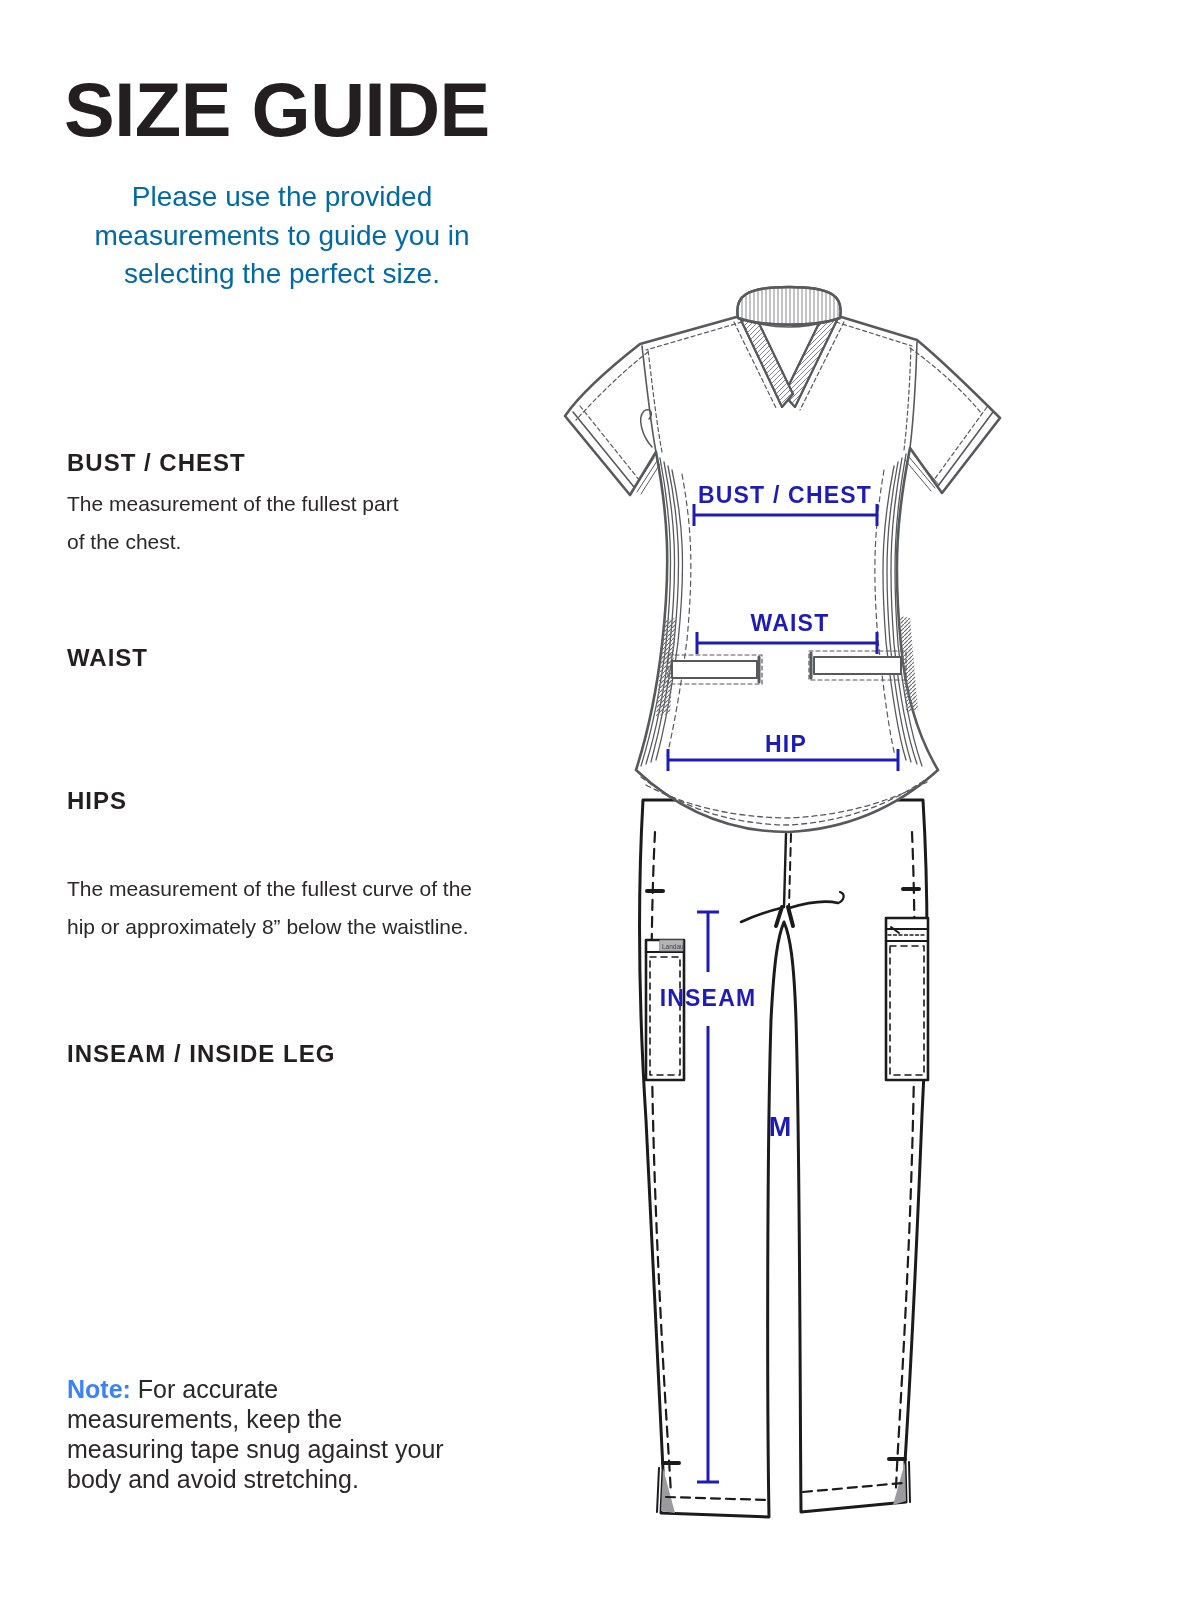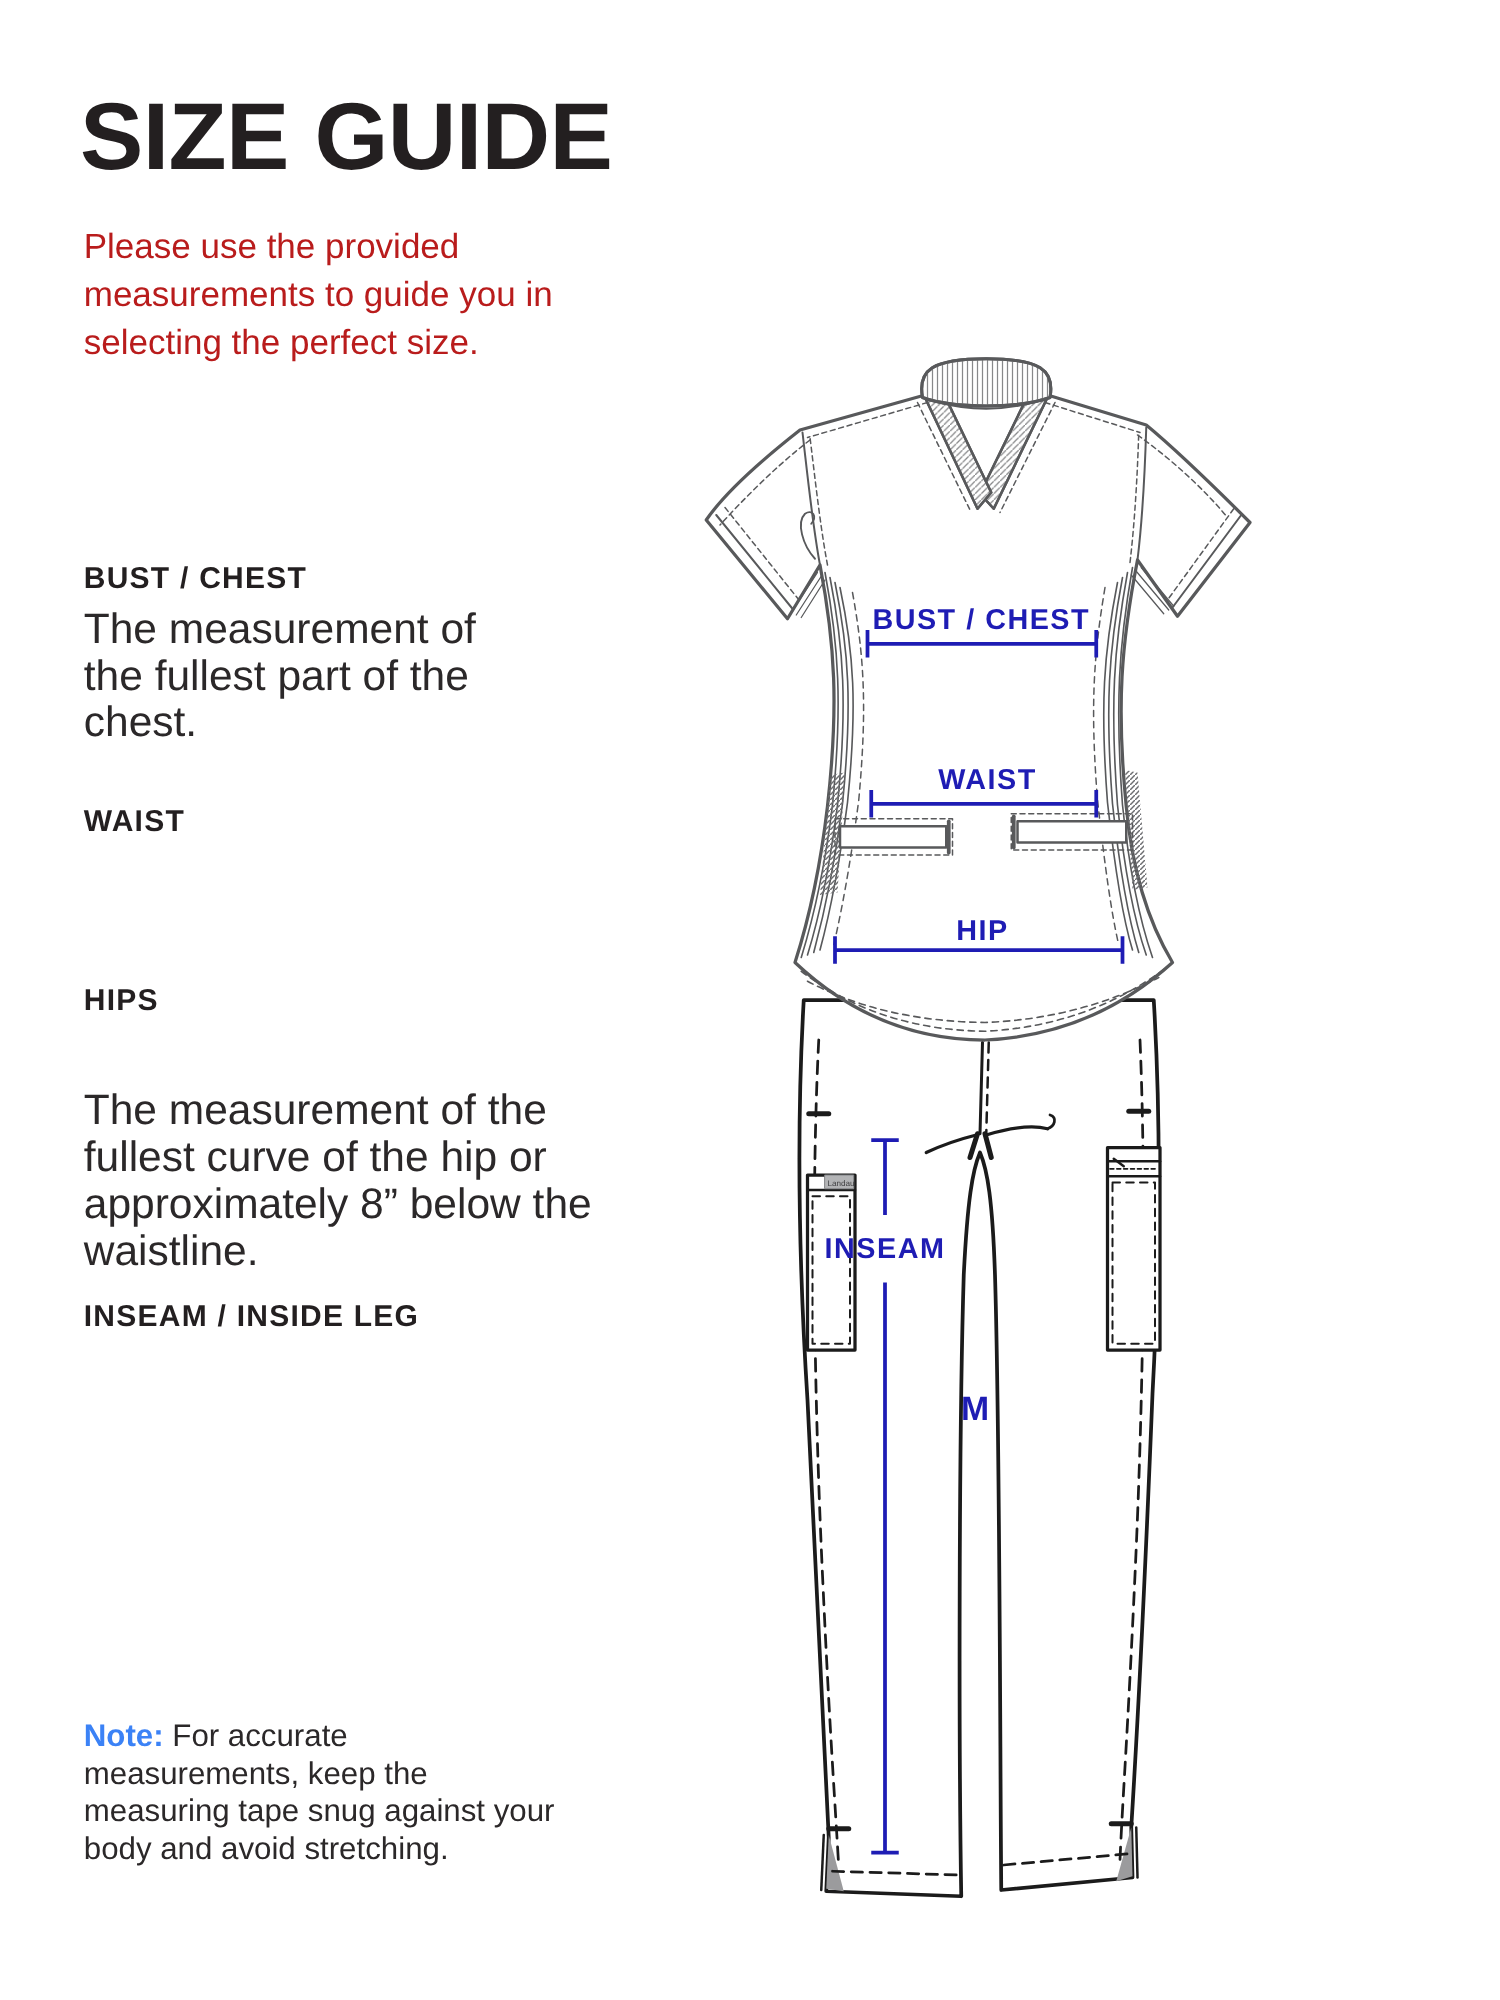--- a/index.html
+++ b/index.html
@@ -6,27 +6,27 @@
   .canvas{
     position:relative;width:1028px;height:1600px;background:#ffffff;overflow:hidden;
     font-family:"Liberation Sans",sans-serif;color:#231f20;
   }
   .abs{position:absolute;}
   .page-title{
     left:64px;top:66px;font-size:76px;font-weight:bold;letter-spacing:-0.5px;
     color:#231f20;white-space:nowrap;
   }
   .intro{
-    left:67px;top:178px;width:430px;font-size:28px;line-height:38.5px;color:#b91c1c;
+    left:67px;top:178px;width:430px;font-size:28px;line-height:38.5px;color:#0369a1;text-align:center;
   }
   .sec-head{
     left:67px;font-size:24px;font-weight:bold;letter-spacing:1px;color:#231f20;white-space:nowrap;
   }
   .sec-body{
-    left:67px;font-size:34px;line-height:37.5px;color:#2b2829;
+    left:67px;font-size:21px;line-height:37.5px;color:#2b2829;
   }
   .note{
     left:67px;top:1374px;width:390px;font-size:25px;line-height:30px;color:#2b2829;
   }
   .note b{font-weight:bold;color:#3b82f6;}
   .sliver{position:absolute;border-radius:1px;}
   svg text.mlabel{font-weight:bold;font-size:23px;letter-spacing:1.2px;}
   svg text.msize{font-weight:bold;font-size:27px;letter-spacing:0;}
   svg text.tag{font-weight:normal;font-size:6.5px;letter-spacing:0;}
   svg{font-family:"Liberation Sans",sans-serif;}

